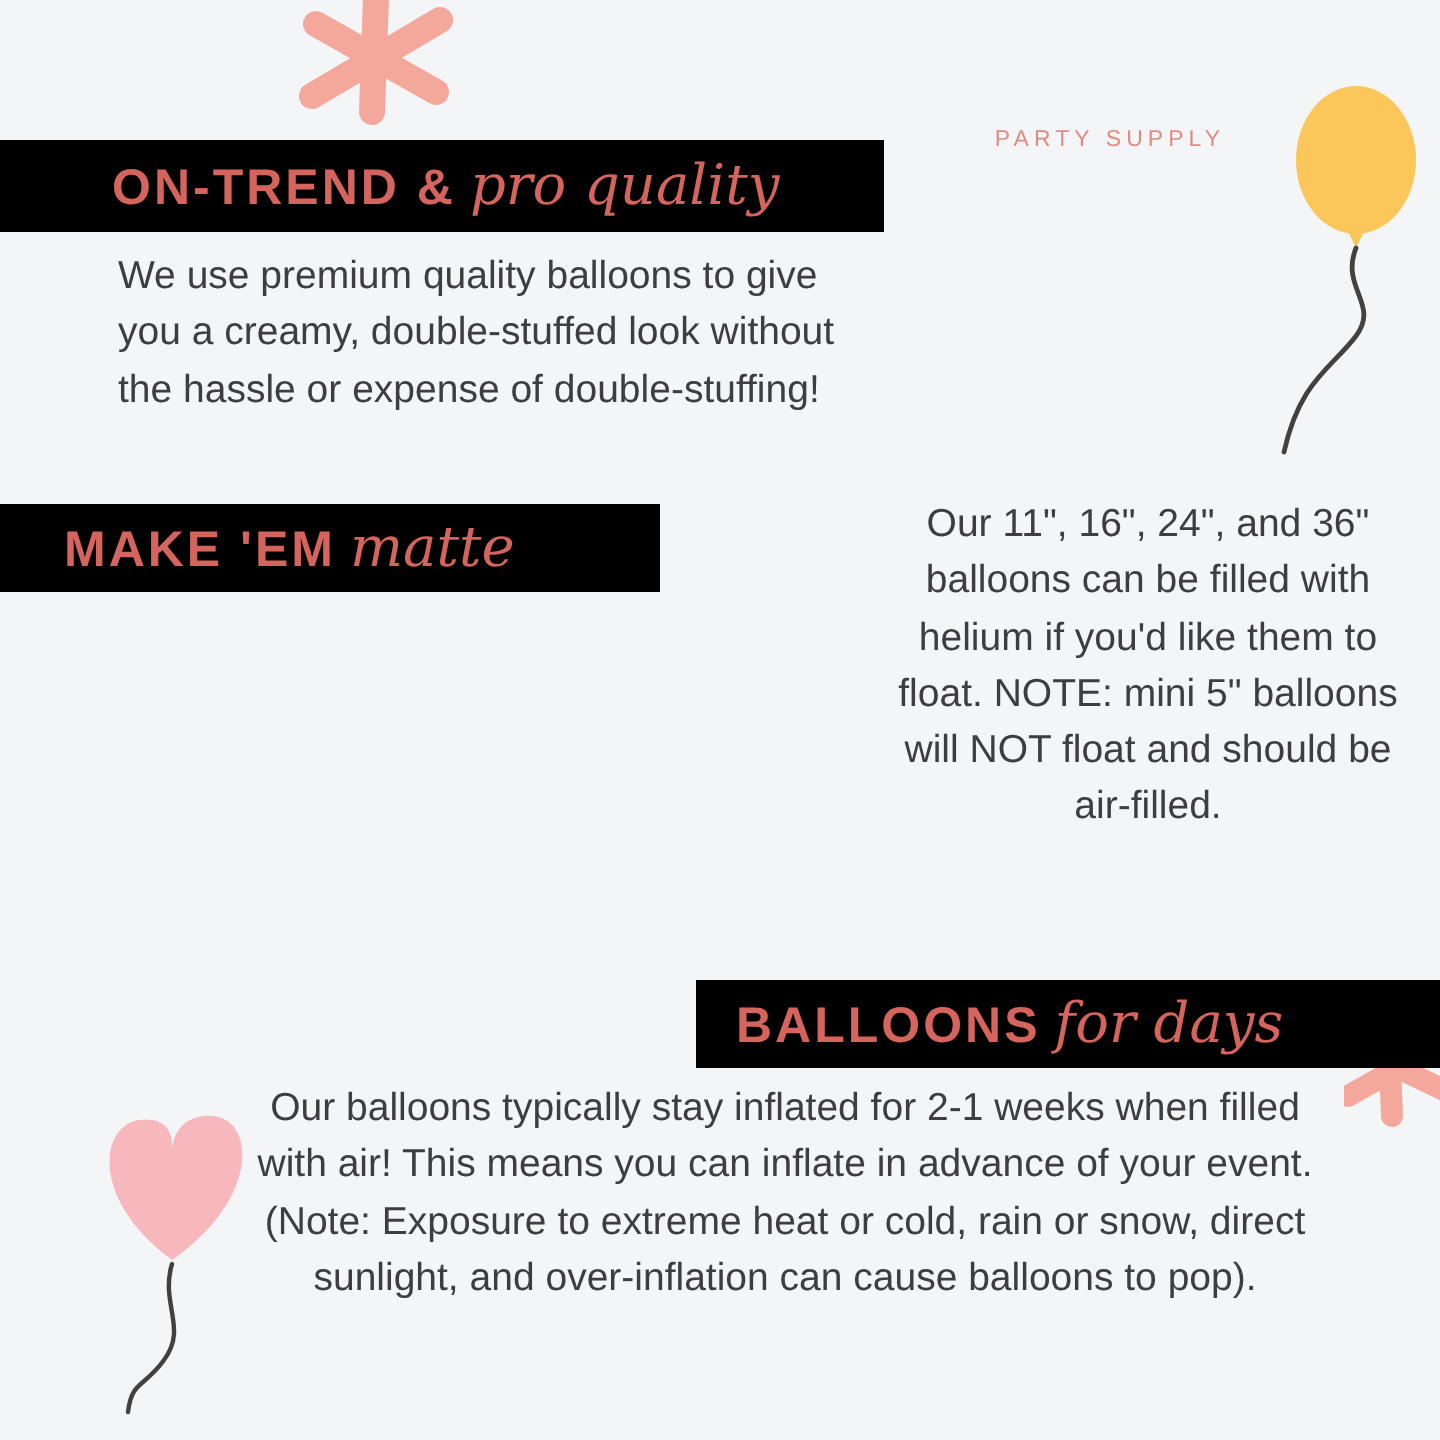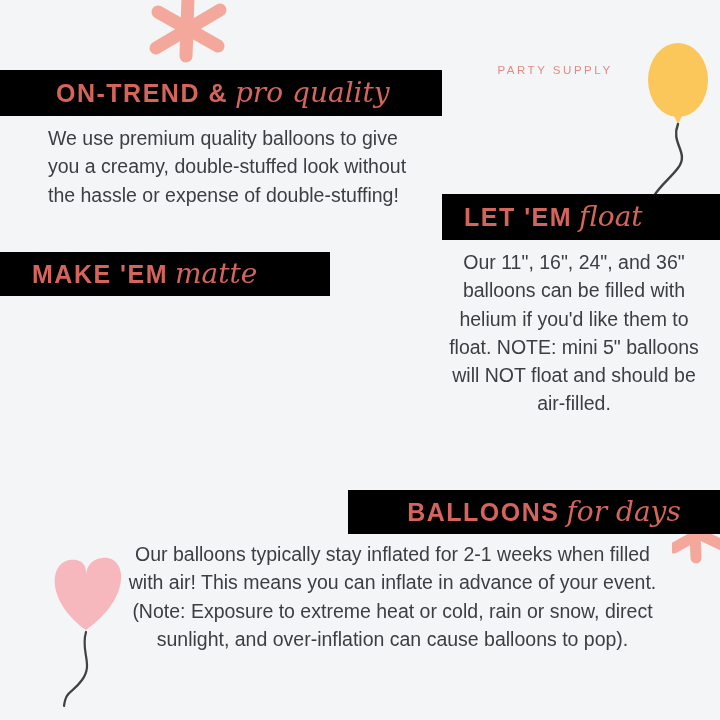--- a/index.html
+++ b/index.html
@@ -61,21 +61,21 @@
 
   
   #banner-1 {
     left: 0px;
     top: 70px;
     width: 442px;
     height: 46px;
     padding-left: 56px;
   }
   #para-1 {
-    left: 48px;
+    left: 59px;
     top: 124px;
     width: 380px;
   }
 
   
   #banner-2 {
     left: 0px;
     top: 252px;
     width: 330px;
     height: 44px;
@@ -102,21 +102,20 @@
     text-align: center;
   }
 
   
   #banner-4 {
     left: 348px;
     top: 490px;
     width: 372px;
     height: 44px;
     padding-left: 20px;
-    justify-content: center;
   }
   #para-4 {
     left: 120px;
     top: 540px;
     width: 545px;
     text-align: center;
   }
 
   
   .logo {
@@ -201,25 +200,20 @@
     </span>
   </div>
   <div class="para" id="para-1">We use premium quality balloons to give you a creamy, double-stuffed look without the hassle or expense of double-stuffing!</div>
 
   <div class="banner" id="banner-2">
     <span class="head-line">
       <span class="head-caps">MAKE 'EM</span><span class="head-script">matte</span>
     </span>
   </div>
 
-  <div class="banner" id="banner-3">
-    <span class="head-line">
-      <span class="head-caps">LET 'EM</span><span class="head-script">float</span>
-    </span>
-  </div>
   <div class="para" id="para-3">Our 11", 16", 24", and 36" balloons can be filled with helium if you'd like them to float. NOTE: mini 5" balloons will NOT float and should be air-filled.</div>
 
   <div class="banner" id="banner-4">
     <span class="head-line">
       <span class="head-caps">BALLOONS</span><span class="head-script">for days</span>
     </span>
   </div>
   <div class="para" id="para-4">Our balloons typically stay inflated for 2-1 weeks when filled with air! This means you can inflate in advance of your event. (Note: Exposure to extreme heat or cold, rain or snow, direct sunlight, and over-inflation can cause balloons to pop).</div>
 
 </div>

